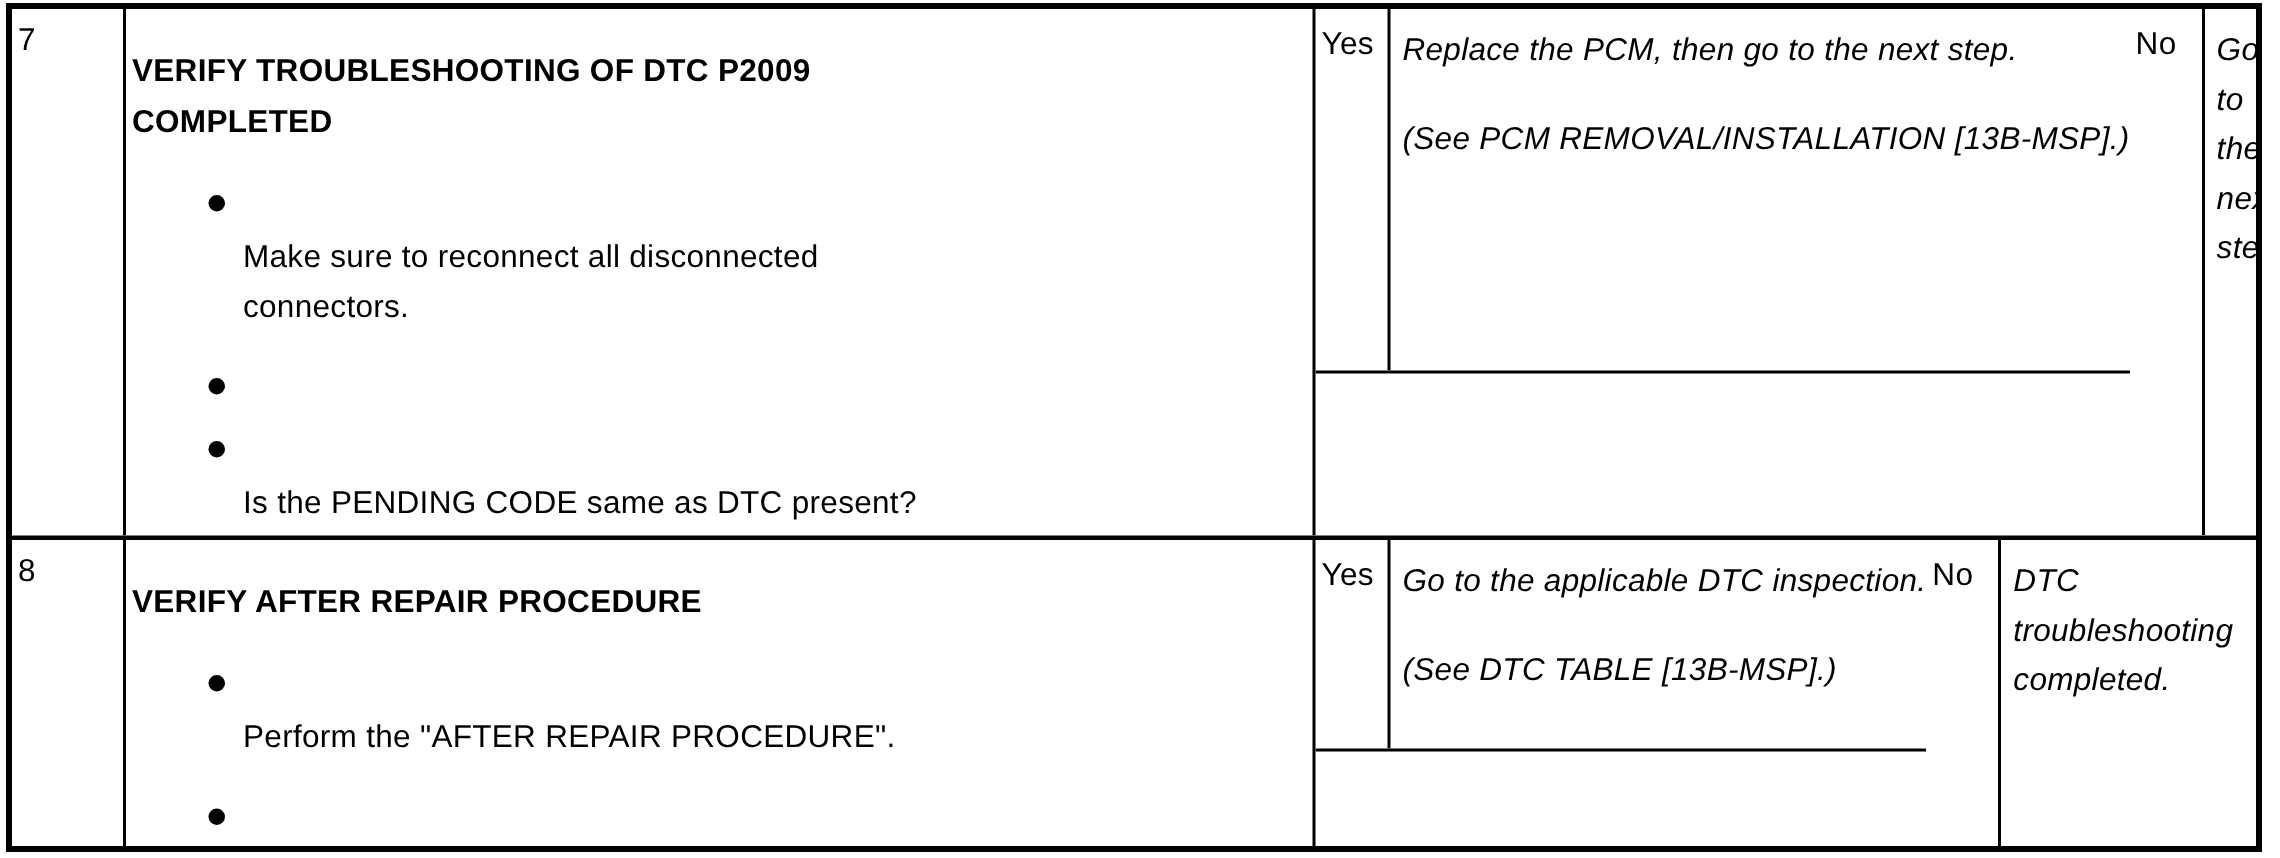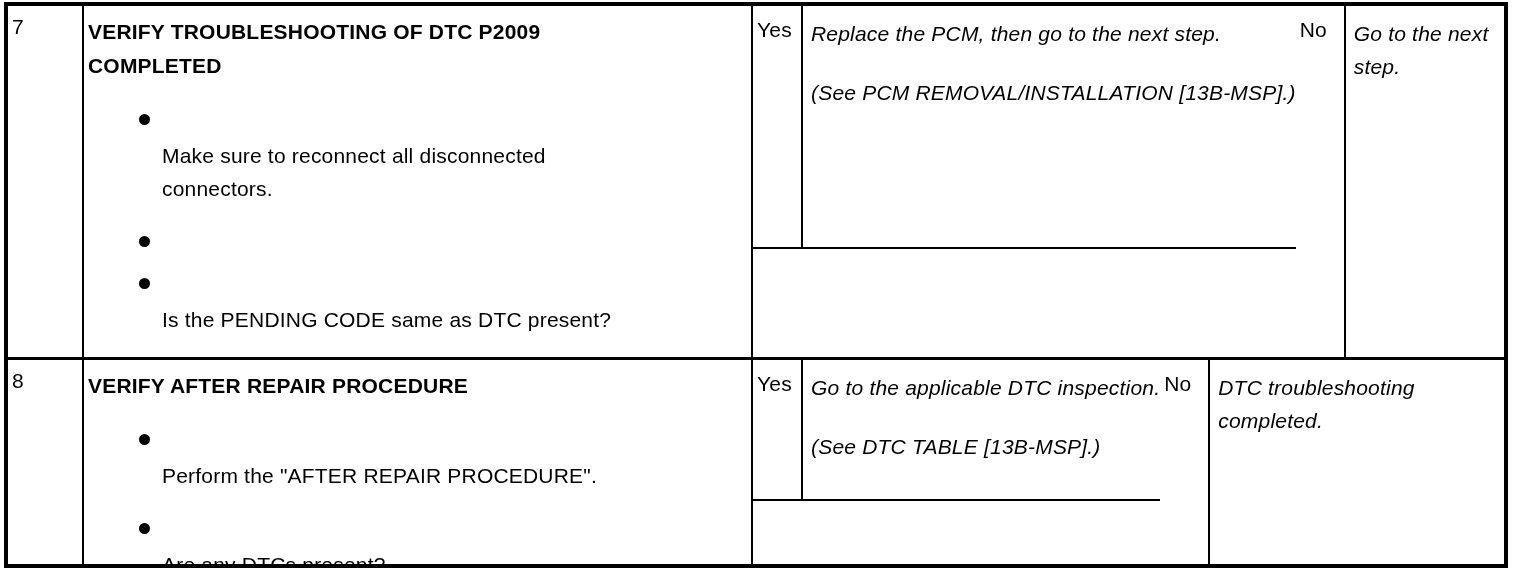--- a/index.html
+++ b/index.html
@@ -24,23 +24,23 @@
   .main-row.row8 { flex:1; }
 
   .cell-step {
     width:76px; flex:none;
     border-right:2px solid #000;
     padding:8px 0 0 4px;
     font-size:21px; line-height:26px;
     box-sizing:border-box;
   }
   .cell-action {
-    width:669px; flex:none;
+    width:793px; flex:none;
     border-right:2px solid #000;
-    padding:9px 0 0 4px;
+    padding:25px 0 0 4px;
     box-sizing:border-box;
     overflow:hidden;
   }
   .action-title {
     font-weight:bold;
     font-size:21px; line-height:34px;
     max-width:590px;
     letter-spacing:0.2px;
   }
   .item { display:flex; margin-top:20px; }

